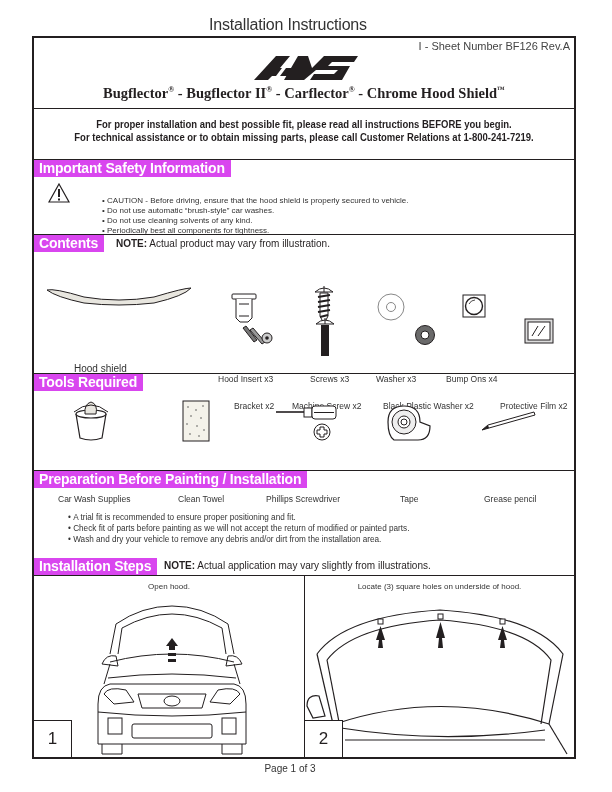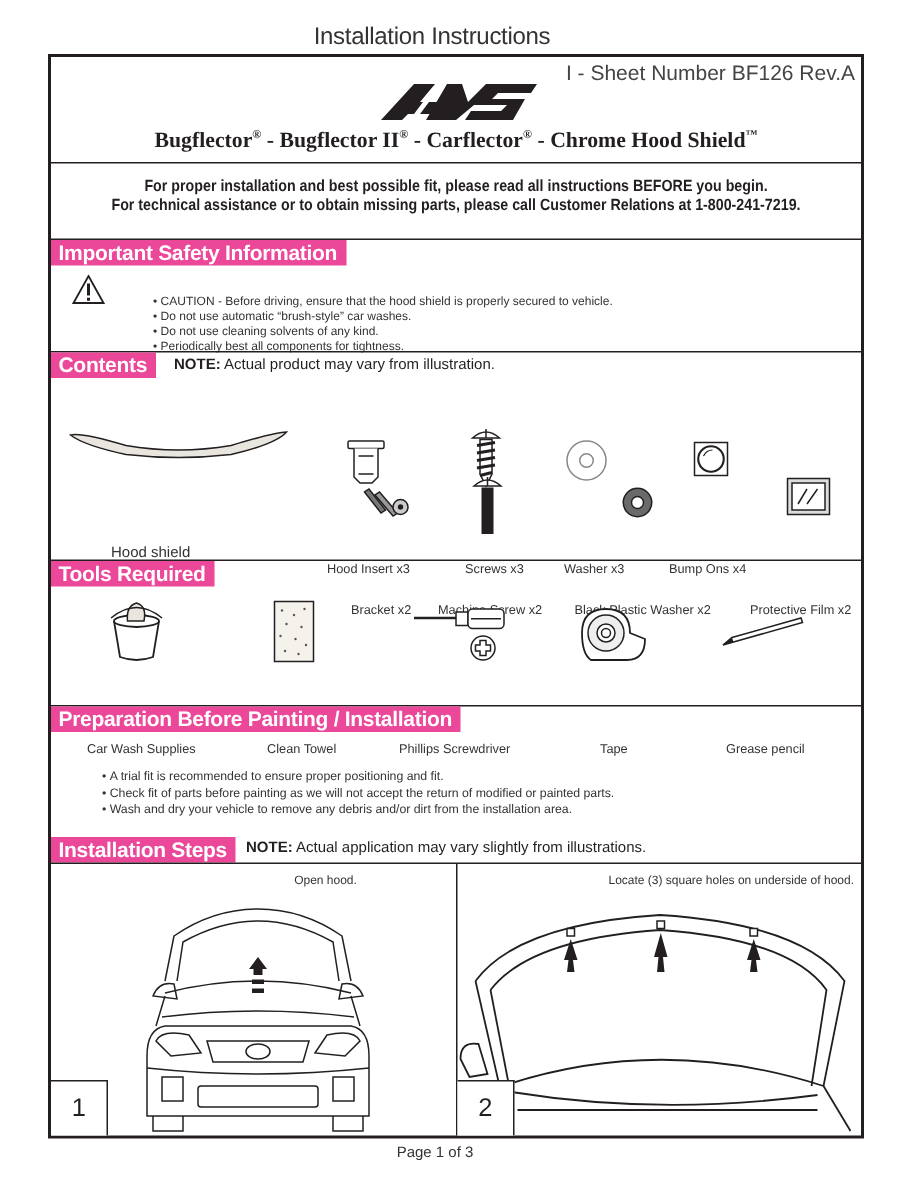--- a/index.html
+++ b/index.html
@@ -1,32 +1,32 @@
 <!DOCTYPE html>
 <html><head>
 <meta charset="utf-8">
 <style>
   html, body { margin: 0; padding: 0; background: #ffffff; }
   body { width: 612px; height: 792px; position: relative; overflow: hidden;
          font-family: "Liberation Sans", sans-serif; color: #231f20; }
-  .cond { font-family: "Liberation Sans Narrow", "Liberation Sans", sans-serif; margin-left: 48px; }
+  .cond { font-family: "Liberation Sans Narrow", "Liberation Sans", sans-serif; }
   #doc-title { position: absolute; top: 16px; left: 0; width: 576px; text-align: center;
                font-size: 16px; color: #333; letter-spacing: -0.2px; }
   #frame { position: absolute; left: 32px; top: 36px; width: 544px; height: 723px;
            border: 2px solid #231f20; box-sizing: border-box; }
   .abs { position: absolute; }
-  #sheet-num { right: 4px; top: 2px; font-size: 14px; color: #444; }
+  #sheet-num { right: 4px; top: 2px; font-size: 11px; color: #444; }
   #logo { left: 220px; top: 16px; width: 104px; height: 26px; }
   #product-line { left: 0; width: 540px; top: 47px; text-align: center;
                   font-family: "Liberation Serif", serif; font-weight: bold; font-size: 14.5px; }
   #product-line sup { font-size: 8px; }
   .hr { position: absolute; left: 0; width: 540px; height: 0; border-top: 1.5px solid #231f20; }
   #intro { left: 0; width: 540px; top: 80px; text-align: center; font-weight: bold;
            font-size: 10.8px; line-height: 13px; transform: scaleX(0.88); transform-origin: center; }
-  .sec-head { position: absolute; left: 0; background: #ec4899; color: #fff; font-weight: bold;
+  .sec-head { position: absolute; left: 0; background: #d946ef; color: #fff; font-weight: bold;
               font-size: 14px; padding: 0 6px 0 5px; height: 17px; line-height: 17px;
               letter-spacing: -0.2px; }
   .sec-note { position: absolute; font-size: 10px; color: #231f20; }
   .sec-note b { font-weight: bold; }
   .bullets { position: absolute; margin: 16px; padding: 0; list-style: none; font-size: 8px; line-height: 10px; color: #333; }
   .bullets li::before { content: "\2022\00a0"; }
   .item-label { position: absolute; font-size: 8.5px; color: #333; text-align: left; white-space: nowrap; margin-top: 40px; }
   .icon { position: absolute; }
   .step-box { position: absolute; top: 0; height: 100%; box-sizing: border-box; }
   .step-cap { position: absolute; font-size: 8px; color: #333; width: 100%; text-align: center; top: 6px; }

